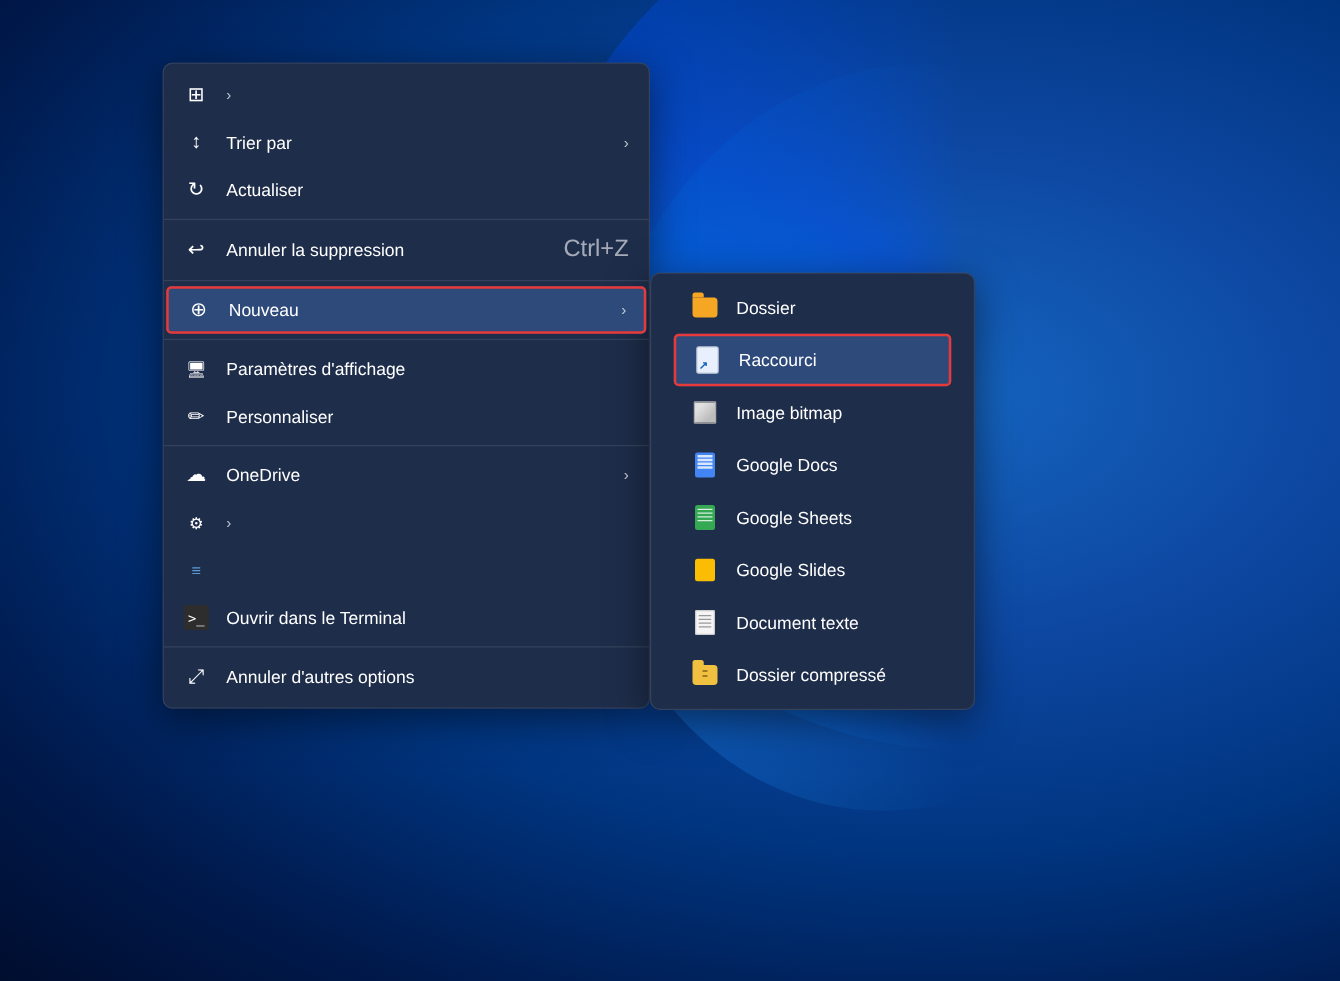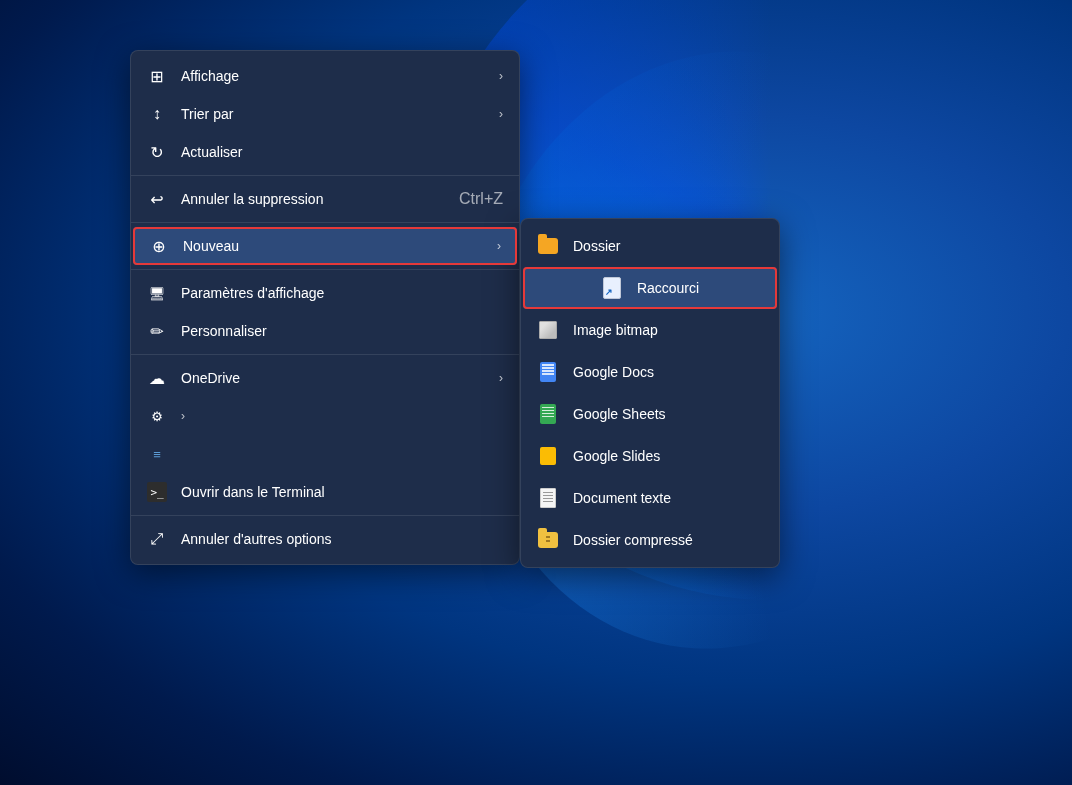--- a/index.html
+++ b/index.html
@@ -98,39 +98,39 @@
       flex-shrink: 0;
       font-size: 16px;
     }
 
     .menu-item .label {
       flex: 1;
     }
 
     .menu-item .shortcut {
       color: rgba(255,255,255,0.6);
-      font-size: 16px;
+      font-size: 19px;
     }
 
     .menu-item .chevron {
       color: rgba(255,255,255,0.7);
       font-size: 12px;
     }
 
     .menu-separator {
       height: 1px;
       background: rgba(255,255,255,0.1);
       margin: 4px 0;
     }
 
     
     .submenu {
       background: #1e2d4a;
       border-radius: 8px;
-      padding: 6px 0;
+      padding: 6px 16px;
       min-width: 260px;
       box-shadow: 0 8px 32px rgba(0,0,0,0.5);
       border: 1px solid rgba(255,255,255,0.1);
       margin-top: 168px; 
     }
 
     .submenu-item {
       display: flex;
       align-items: center;
       padding: 10px 16px;
@@ -139,21 +139,20 @@
       cursor: pointer;
       gap: 14px;
     }
 
     .submenu-item.highlighted {
       background: #2d4a7a;
       outline: 2px solid #e63939;
       outline-offset: -2px;
       border-radius: 4px;
       margin: 0 2px;
-      justify-content: center;
     }
 
     .submenu-item .icon {
       width: 22px;
       height: 22px;
       display: flex;
       align-items: center;
       justify-content: center;
       flex-shrink: 0;
     }
@@ -318,21 +317,20 @@
 
 <div class="desktop-bg">
   <div class="swirl"></div>
 
   <div class="context-menu-wrapper">
 
     <div class="context-menu">
 
       <div class="menu-item">
         <span class="icon">⊞</span>
-        <span class="label">Affichage</span>
         <span class="chevron">›</span>
       </div>
 
       <div class="menu-item">
         <span class="icon">↕</span>
         <span class="label">Trier par</span>
         <span class="chevron">›</span>
       </div>
 
       <div class="menu-item">

